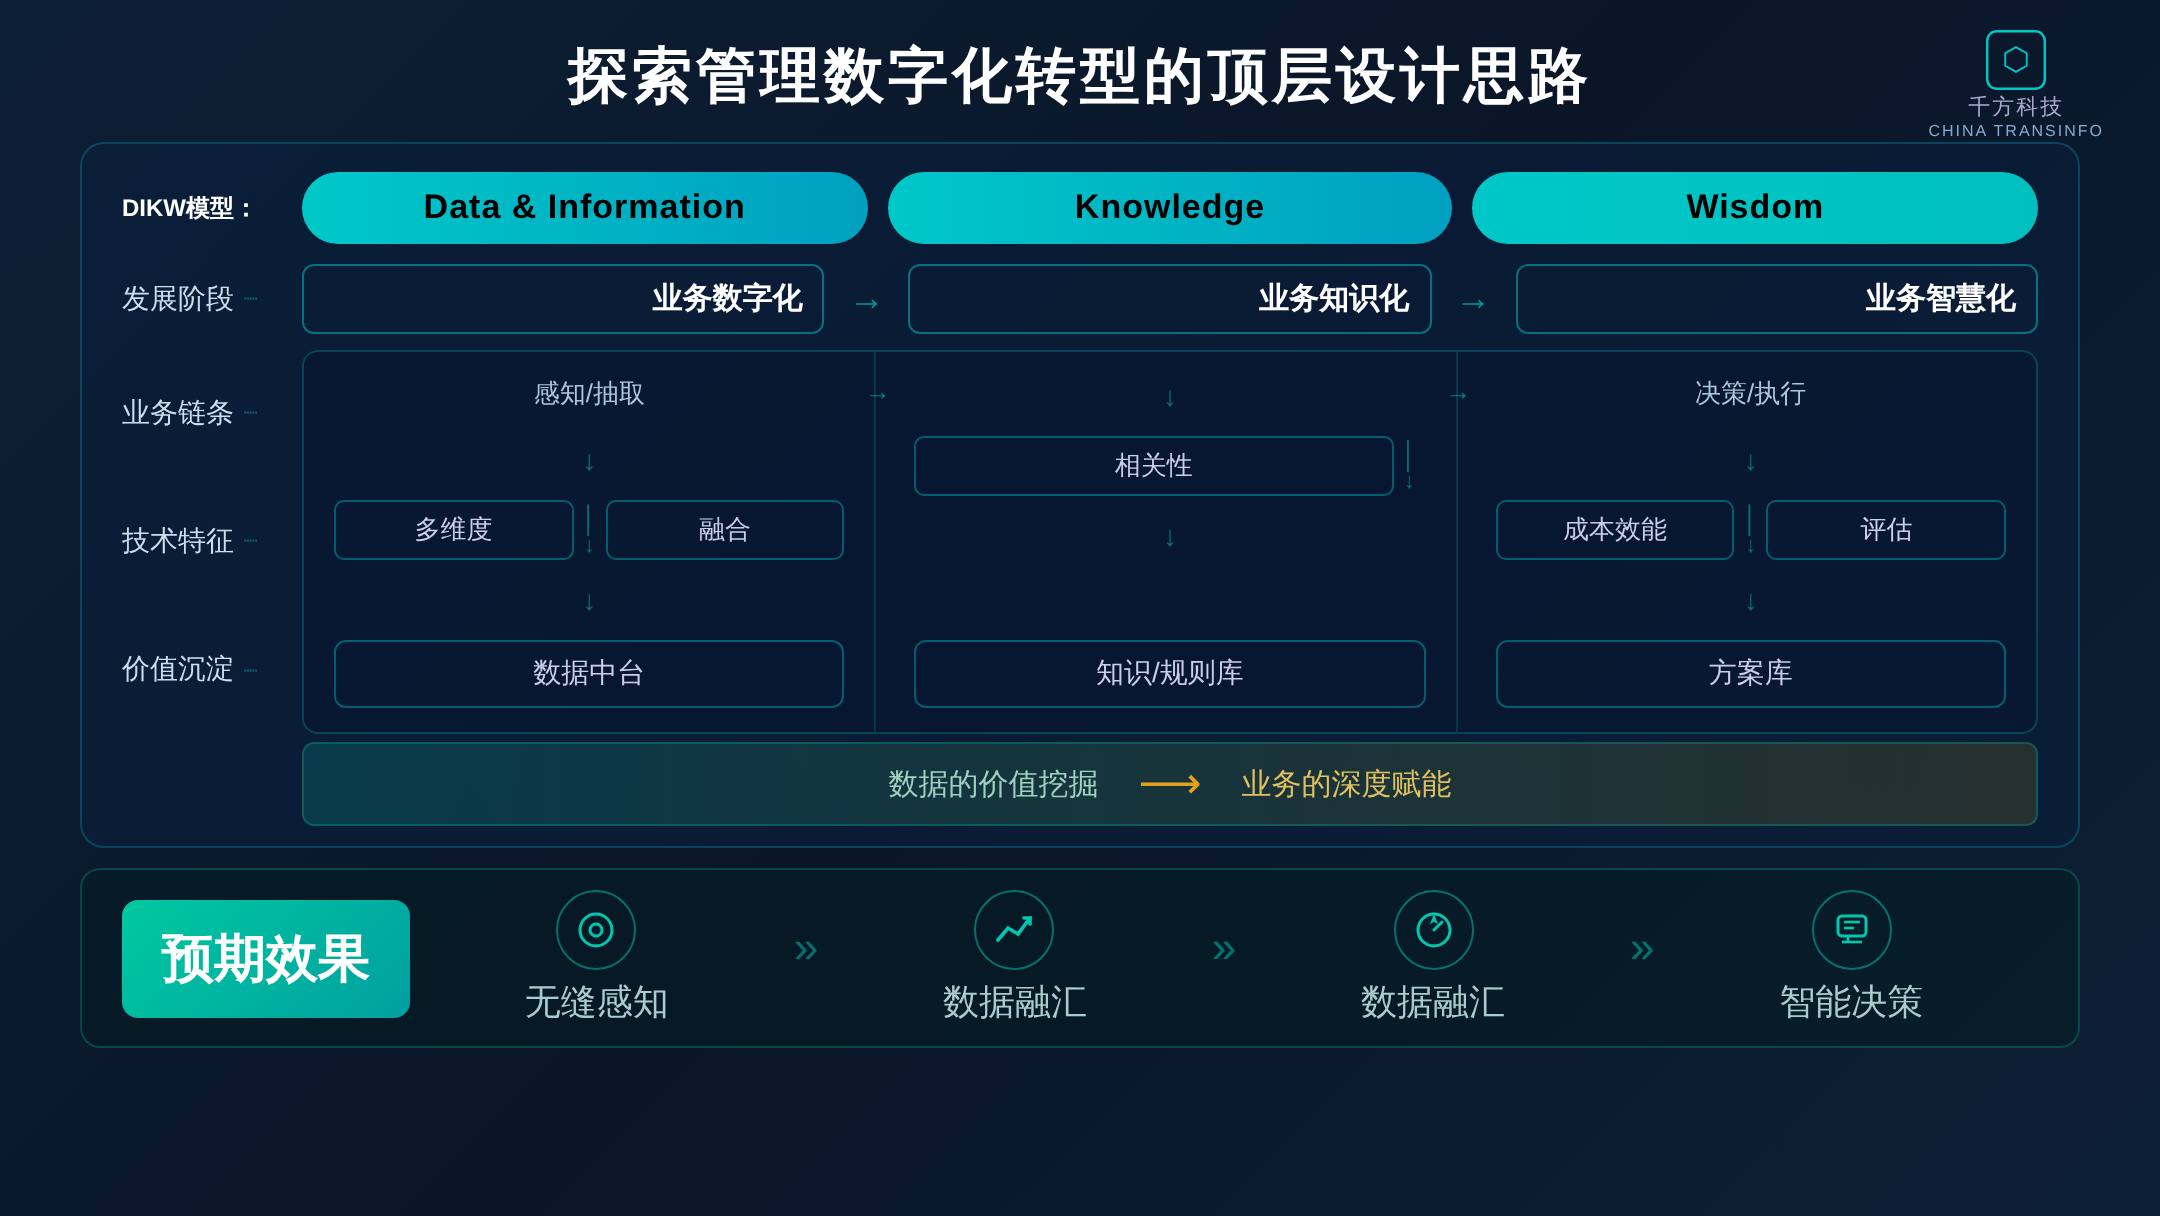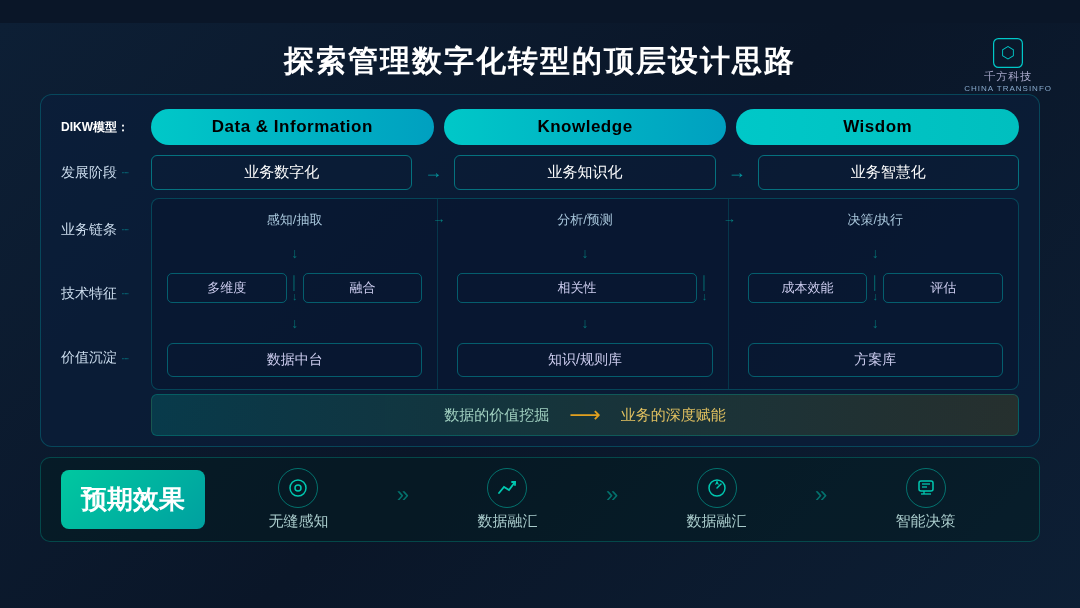--- a/index.html
+++ b/index.html
@@ -16,21 +16,20 @@
       width: 1080px;
       height: 608px;
       background: linear-gradient(135deg, #0d1f35 0%, #0a1628 50%, #0d1f35 100%);
       position: relative;
     }
 
     
     .title-area {
       text-align: center;
       padding: 18px 16px 12px;
-      margin-top: 23px;
     }
     .title-text {
       font-size: 30px;
       font-weight: bold;
       color: #ffffff;
       letter-spacing: 2px;
     }
 
     
     .logo {
@@ -125,25 +124,25 @@
     .phase-cells {
       display: flex;
       flex: 1;
       gap: 10px;
       align-items: center;
     }
     .phase-box {
       flex: 1;
       border: 1.5px solid rgba(0,200,200,0.5);
       border-radius: 6px;
-      text-align: center;
+      text-align: right;
       padding: 7px 10px;
       font-size: 15px;
       color: #fff;
-      font-weight: normal;
+      font-weight: bold;
     }
     .arrow-right {
       color: rgba(0,200,200,0.7);
       font-size: 18px;
       margin: 0 2px;
     }
 
     .side-labels {
       display: flex;
       flex-direction: column;
@@ -301,21 +300,21 @@
       height: 40px;
       border: 1.5px solid rgba(0,200,180,0.5);
       border-radius: 50%;
       display: flex;
       align-items: center;
       justify-content: center;
       font-size: 18px;
       color: rgba(0,210,190,0.9);
     }
     .effect-label {
-      font-size: 15px;
+      font-size: 18px;
       color: #aacccc;
     }
 
     .double-arrow {
       font-size: 22px;
       color: rgba(0,200,180,0.5);
       padding: 0 5px;
       margin-bottom: 10px;
     }
   </style>
@@ -390,21 +389,20 @@
               </div>
               <div class="tech-box">融合</div>
             </div>
             <div style="text-align:center; color:rgba(0,200,180,0.5); font-size:14px; margin: 2px 0;">↓</div>
             <div class="value-box">数据中台</div>
 
             <div style="position:absolute; right:-8px; top:12px; color:rgba(0,200,180,0.6); font-size:13px; z-index:3;">→</div>
           </div>
 
           <div class="dikw-col">
-            <div class="chain-label">分析/预测</div>
             <div style="text-align:center; color:rgba(0,200,180,0.5); font-size:14px; margin: 2px 0;">↓</div>
             <div class="tech-row">
               <div class="tech-box">相关性</div>
               <div class="tech-divider">
                 <span style="font-size:13px; color:rgba(0,200,180,0.5)">│</span>
                 <span style="font-size:11px; color:rgba(0,200,180,0.5)">↓</span>
               </div>
             </div>
             <div style="text-align:center; color:rgba(0,200,180,0.5); font-size:14px; margin: 2px 0;">↓</div>
             <div class="value-box">知识/规则库</div>

